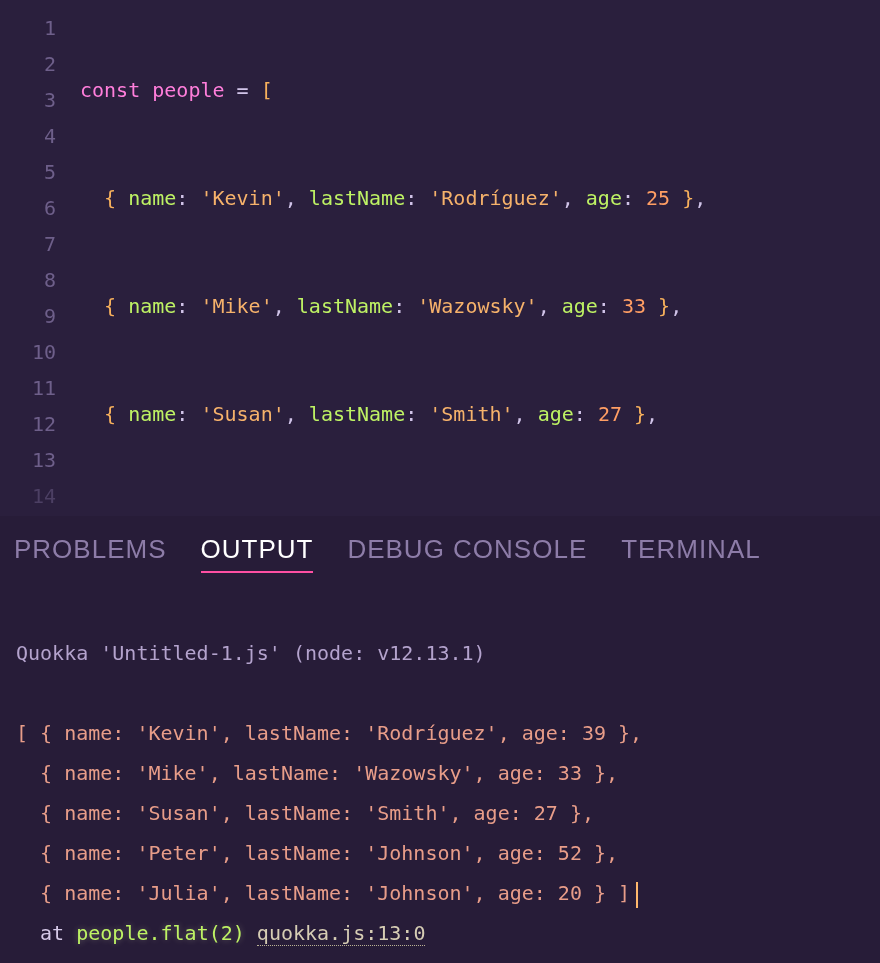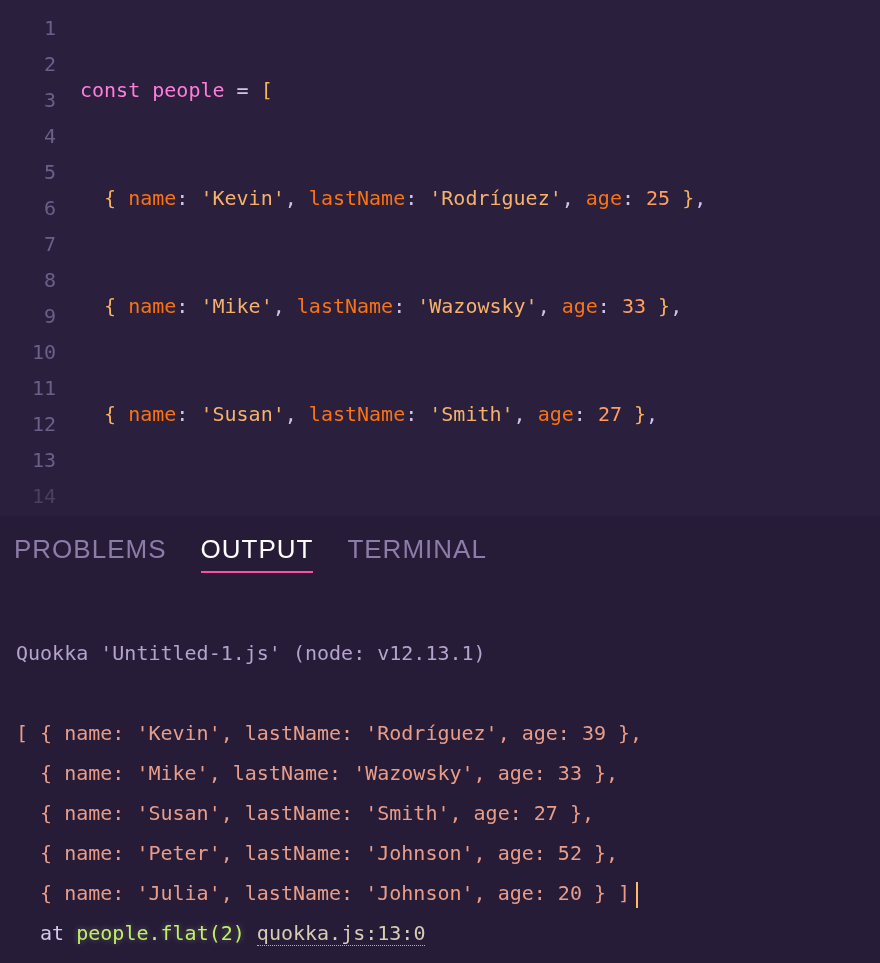--- a/index.html
+++ b/index.html
@@ -37,21 +37,21 @@
   }
   .gutter div { padding-right: 24px; }
   .code {
     flex: 1;
     line-height: 36px;
     white-space: pre;
   }
   .code .row { height: 36px; }
   
   .kw   { color: #ff7edb; }            
-  .id   { color: #f97316; }            
+  .id   { color: #bef264; }            
   .op   { color: #d1c4e9; }            
   .br   { color: #f8b15c; } 
   .str  { color: #f6b26b; }            
   .num  { color: #ff9e64; }
   
   .divider { height: 1px; background: #4a3d5f; }
   
   .panel {
     flex: 1;
     background: #271c38;
@@ -125,20 +125,21 @@
     
   </div>
 </div>
 
 <div class="divider"></div>
 
 <div class="panel">
   <div class="tabs">
     <span class="tab">PROBLEMS</span>
     <span class="tab active">OUTPUT</span>
+    <span class="tab">DEBUG CONSOLE</span>
     <span class="tab">TERMINAL</span>
   </div>
   <div class="output">
 <span class="out-header">Quokka 'Untitled-1.js' (node: v12.13.1)</span>
 
 <span class="out-array">[ { name: 'Kevin', lastName: 'Rodríguez', age: 39 },</span>
 <span class="out-array">  { name: 'Mike', lastName: 'Wazowsky', age: 33 },</span>
 <span class="out-array">  { name: 'Susan', lastName: 'Smith', age: 27 },</span>
 <span class="out-array">  { name: 'Peter', lastName: 'Johnson', age: 52 },</span>
 <span class="out-array">  { name: 'Julia', lastName: 'Johnson', age: 20 } ]</span><span class="cursor"></span>

